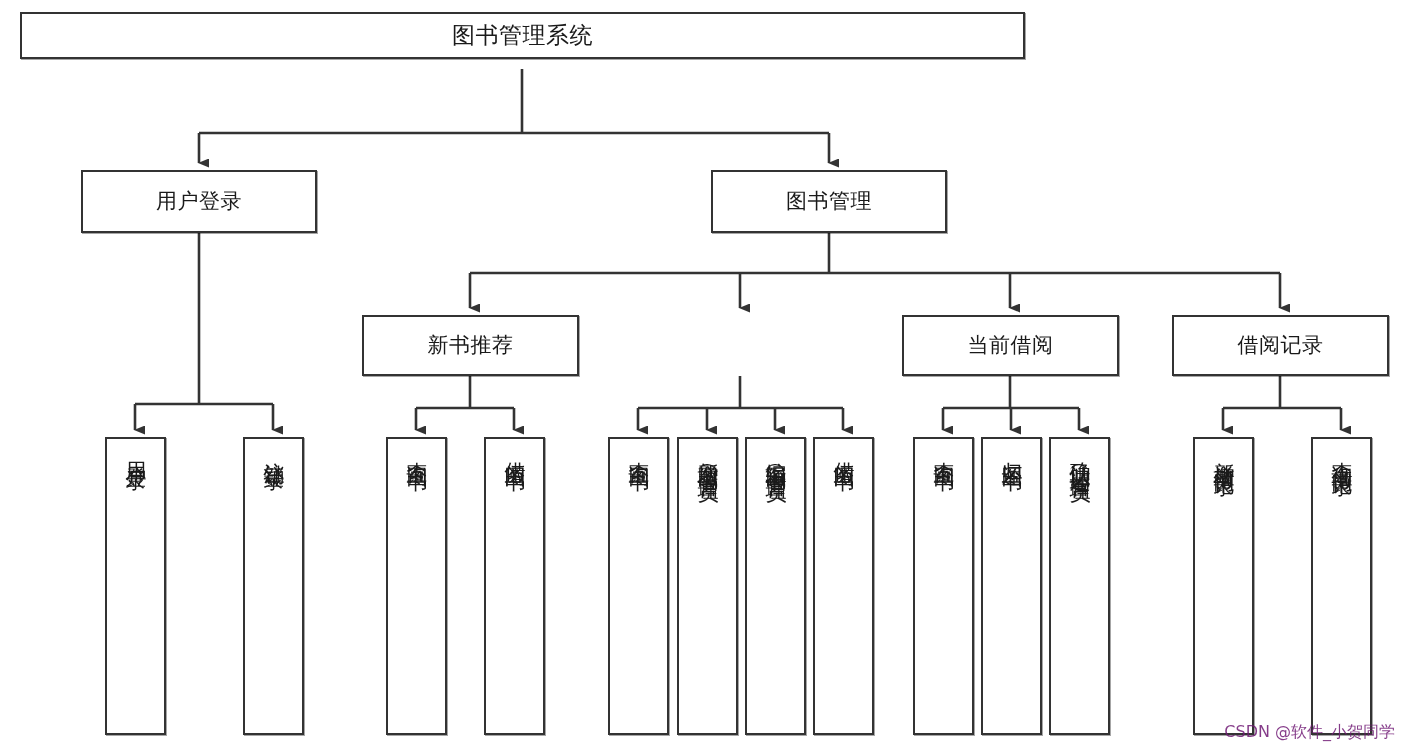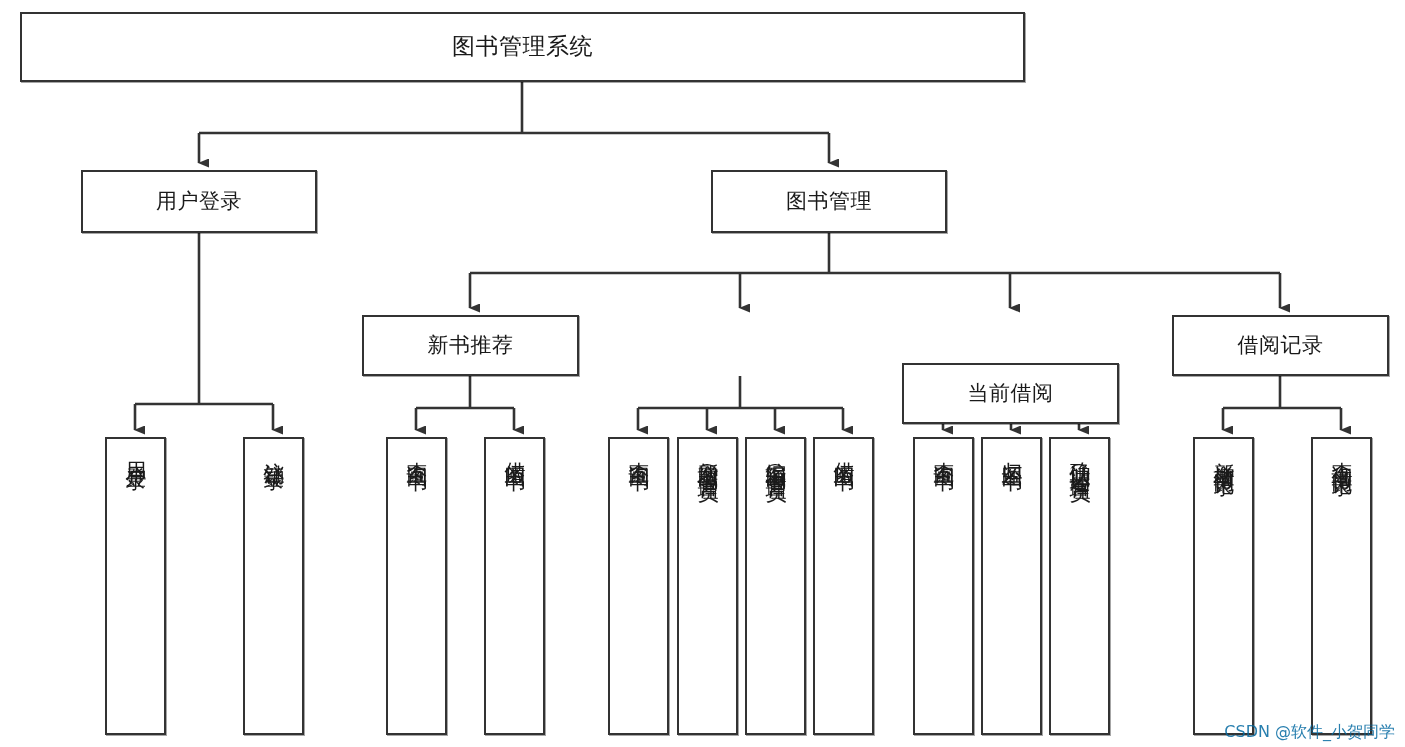--- a/index.html
+++ b/index.html
@@ -42,21 +42,21 @@
     display: block;
     line-height: 1.18;
     letter-spacing: 0.5px;
     white-space: nowrap;
   }
   
   .node.root {
     left: 20px;
     top: 12px;
     width: 1005px;
-    height: 70px;
+    height: 47px;
   }
   .node.root .label { font-size: 23px; }
 
   
   .node.lvl1 {
     width: 236px;
     height: 63px;
     top: 170px;
   }
   .node.lvl1 .label { font-size: 21px; }
@@ -84,21 +84,21 @@
     letter-spacing: 3px;
     line-height: 1;
   }
 
   
   #watermark {
     position: absolute;
     right: 10px;
     bottom: 4px;
     font-size: 16px;
-    color: #0369a1;
+    color: #701a75;
     opacity: 0.85;
     z-index: 5;
     white-space: nowrap;
     font-family: "DejaVu Sans", "Liberation Sans", sans-serif;
   }
 </style>
 </head>
 <body>
 
 <div id="canvas">
@@ -160,21 +160,21 @@
   <div class="node lvl1" style="left:81px;">
     <span class="label">用户登录</span>
   </div>
   <div class="node lvl2" style="left:362px;">
     <span class="label">新书推荐</span>
   </div>
 
   <div class="node lvl1" style="left:711px;">
     <span class="label">图书管理</span>
   </div>
-  <div class="node lvl2" style="left:902px;margin-top:48px;">
+  <div class="node lvl2" style="left:902px;">
     <span class="label">当前借阅</span>
   </div>
   <div class="node lvl2" style="left:1172px;text-align:right;">
     <span class="label">借阅记录</span>
   </div>
 
   <div class="node leaf" style="left:105px; width:61px;">
     <span class="label">用户登录</span>
   </div>
   <div class="node leaf" style="left:243px; width:61px;">

